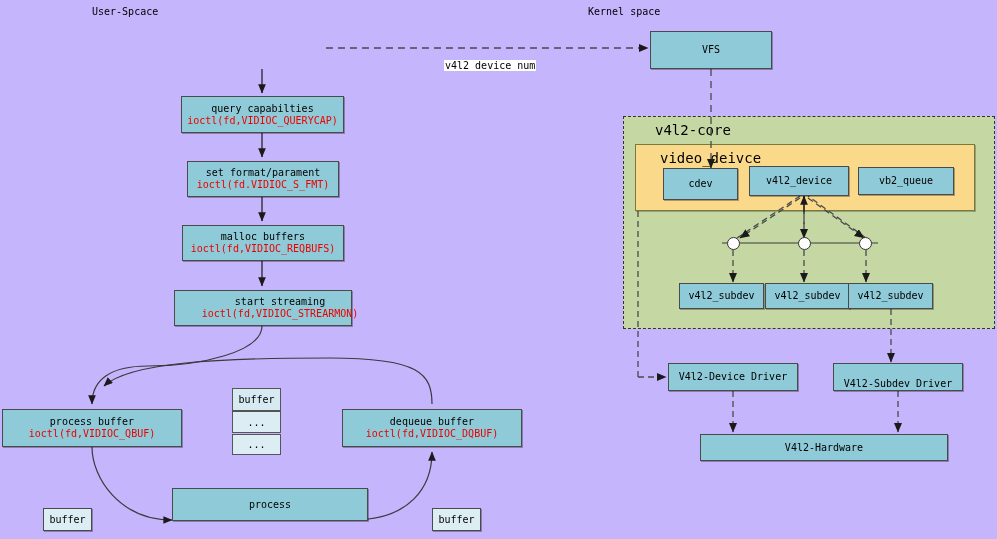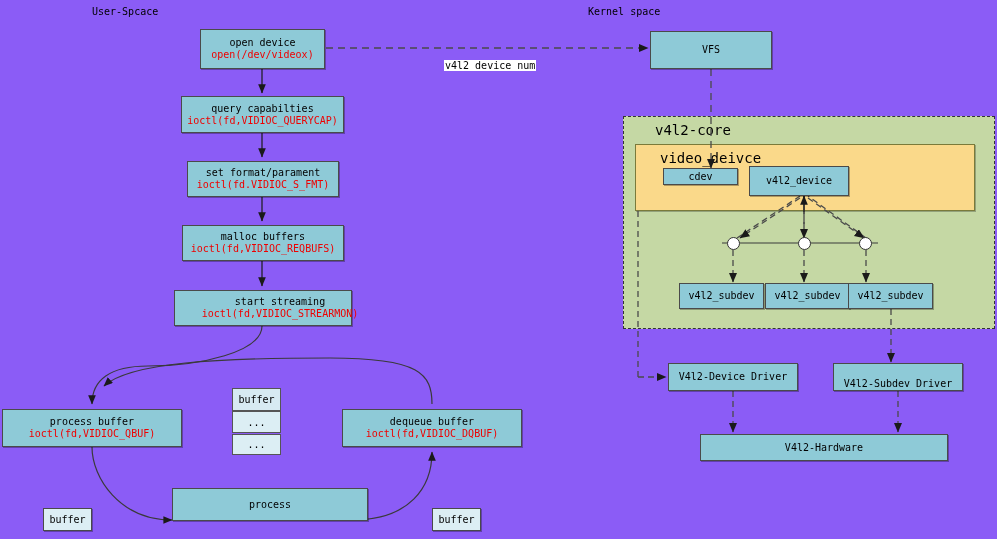--- a/index.html
+++ b/index.html
@@ -8,21 +8,21 @@
     background: #ffffff;
   }
   body {
     font-family: "DejaVu Sans Mono", "Liberation Mono", monospace;
   }
   #canvas {
     position: relative;
     width: 997px;
     height: 539px;
     overflow: hidden;
-    background: #8b5cf6;
+    background: #c4b5fd;
   }
   svg.layer {
     position: absolute;
     left: 0;
     top: 0;
     width: 997px;
     height: 539px;
     pointer-events: none;
   }
   .node {
@@ -162,24 +162,20 @@
     <line x1="638" y1="377" x2="666" y2="377" stroke="#4a4a4a" stroke-width="1.3" stroke-dasharray="6,4" marker-end="url(#ahd)"></line>
 
     <line x1="891" y1="309" x2="891" y2="362" stroke="#4a4a4a" stroke-width="1.3" stroke-dasharray="6,4" marker-end="url(#ahd)"></line>
 
     <line x1="733" y1="391" x2="733" y2="432" stroke="#4a4a4a" stroke-width="1.3" stroke-dasharray="6,4" marker-end="url(#ahd)"></line>
     <line x1="898" y1="391" x2="898" y2="432" stroke="#4a4a4a" stroke-width="1.3" stroke-dasharray="6,4" marker-end="url(#ahd)"></line>
   </svg>
 
   <div class="edge-label" style="left:444px; top:40px;margin-top:20px;">v4l2 device num</div>
 
-  <div class="node" style="left:200px; top:29px; width:125px; height:40px;">
-    <span class="l1">open device</span>
-    <span class="l2">open(/dev/videox)</span>
-  </div>
 
   <div class="node" style="left:181px; top:96px; width:163px; height:37px;">
     <span class="l1">query capabilties</span>
     <span class="l2">ioctl(fd,VIDIOC_QUERYCAP)</span>
   </div>
 
   <div class="node" style="left:187px; top:161px; width:152px; height:36px;">
     <span class="l1">set format/parament</span>
     <span class="l2">ioctl(fd.VIDIOC_S_FMT)</span>
   </div>
@@ -217,28 +213,31 @@
   </div>
 
   <div class="node pale" style="left:432px; top:508px; width:49px; height:23px;">
     <span class="l1">buffer</span>
   </div>
 
   <div class="node" style="left:650px; top:31px; width:122px; height:38px;">
     <span class="l1">VFS</span>
   </div>
 
-  <div class="node" style="left:663px; top:168px; width:75px; height:17px;">
+  <div class="node" style="left:663px; top:168px; width:75px; height:32px;">
     <span class="l1">cdev</span>
   </div>
 
   <div class="node" style="left:749px; top:166px; width:100px; height:30px;">
     <span class="l1">v4l2_device</span>
   </div>
 
+  <div class="node" style="left:858px; top:167px; width:96px; height:28px;">
+    <span class="l1">vb2_queue</span>
+  </div>
 
   <div class="junction" style="left:727px; top:237px;"></div>
   <div class="junction" style="left:798px; top:237px;"></div>
   <div class="junction" style="left:859px; top:237px;"></div>
 
   <div class="node" style="left:679px; top:283px; width:85px; height:26px;">
     <span class="l1">v4l2_subdev</span>
   </div>
   <div class="node" style="left:765px; top:283px; width:85px; height:26px;">
     <span class="l1">v4l2_subdev</span>

